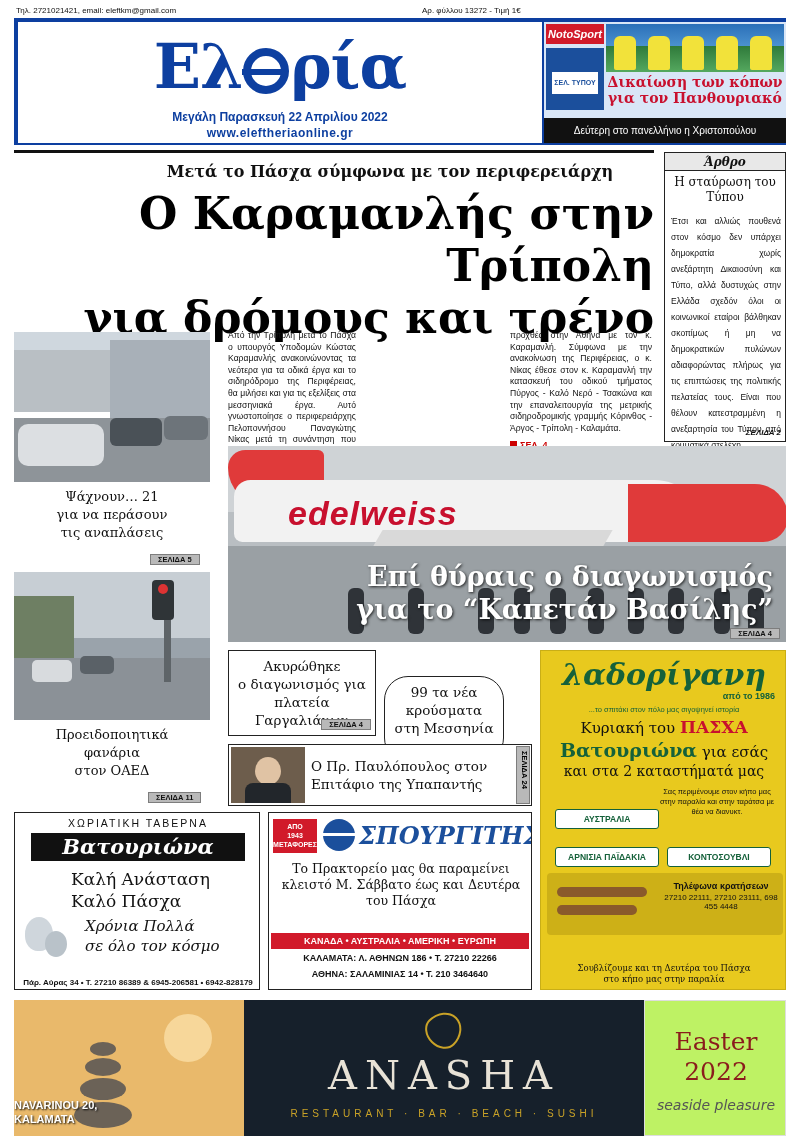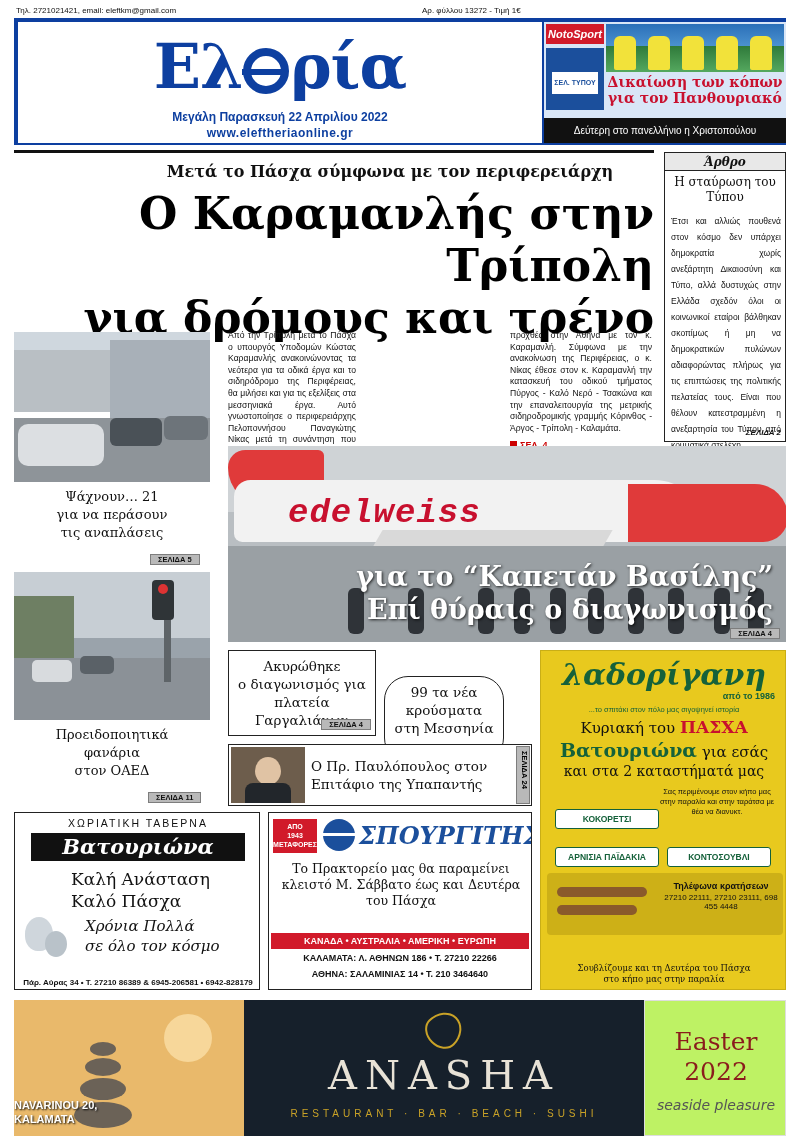--- a/index.html
+++ b/index.html
@@ -170,21 +170,21 @@
   }
   .badge-wrap2 { position:absolute; left:148px; top:786px; }
 
   
   .plane { position:absolute; left:228px; top:446px; width:558px; height:196px; overflow:hidden; background:#b9bec2; }
   .plane .skyp{position:absolute;left:0;top:0;width:558px;height:66px;background:#cfd3d6;}
   .plane .body{position:absolute;left:6px;top:34px;width:470px;height:62px;background:#f2f2f2;border-radius:40px 120px 30px 20px;}
   .plane .nose{position:absolute;left:400px;top:38px;width:160px;height:58px;background:#e03a3a;border-radius:0 80px 60px 0;}
   .plane .tail{position:absolute;left:0px;top:4px;width:96px;height:56px;background:#e03a3a;border-radius:18px 6px 0 40px;}
   .plane .wing{position:absolute;left:150px;top:84px;width:230px;height:16px;background:#d9d9d9;transform:skewX(-30deg);}
-  .plane .txt{position:absolute;left:60px;top:48px;font-family:Liberation Mono, monospace;font-style:italic;font-weight:bold;font-size:34px;color:#c8102e;letter-spacing:1px;}
+  .plane .txt{position:absolute;left:60px;top:48px;font-family:Liberation Sans, sans-serif;font-style:italic;font-weight:bold;font-size:34px;color:#c8102e;letter-spacing:1px;}
   .plane .ground{position:absolute;left:0;top:100px;width:558px;height:96px;background:#9aa0a4;}
   .plane .ppl{position:absolute;bottom:8px;width:16px;height:46px;background:#2f3338;border-radius:6px;}
   .plane-overlay {
     position:absolute; left:228px; top:560px; width:558px; height:82px;
   }
   .plane-title {
     position:absolute; left:0; top:0; width:545px; text-align:right;
     font-family:"DejaVu Serif", serif; font-weight:bold; font-size:27px; line-height:33px;
     color:#ffffff; text-shadow:1px 1px 3px rgba(0,0,0,.8);
   }
@@ -418,22 +418,22 @@
       <div class="ppl" style="left:360px"></div>
     <div class="ppl" style="left:400px"></div>
       <div class="ppl" style="left:440px"></div>
     <div class="ppl" style="left:486px"></div>
       <div class="ppl" style="left:520px"></div>
     <div class="ppl" style="left:180px"></div>
       <div class="ppl" style="left:120px"></div>
   </div>
   <div class="plane-overlay">
     <div class="plane-title">
+      <div>Επί θύραις ο διαγωνισμός</div>
       <div>για το “Καπετάν Βασίλης”</div>
-      <div>Επί θύραις ο διαγωνισμός</div>
     </div>
     <div class="badge-plane">
       <span class="selbadge">ΣΕΛΙΔΑ 4</span>
     </div>
   </div>
 
   <div class="boxsm" id="box-akyrothike">
     <div class="t">
       <div>Ακυρώθηκε</div>
       <div>ο διαγωνισμός για</div>
@@ -474,21 +474,21 @@
     <div class="since">από το 1986</div>
     <div class="tag">...το σπιτάκι στον πόλο μας σιγοψηνεί ιστορία</div>
     <div class="l1">
       <span>Κυριακή του </span><b>ΠΑΣΧΑ</b>
     </div>
     <div class="l2">
       <span>Βατουριώνα</span><em> για εσάς</em>
     </div>
     <div class="l3">και στα 2 καταστήματά μας</div>
     <div class="note">Σας περιμένουμε στον κήπο μας στην παραλία και στην ταράτσα με θέα να διανυκτ.</div>
-    <div class="pill k">ΚΟΚΟΡΕΤΣΙ</div>
+    <div class="pill k">ΑΥΣΤΡΑΛΙΑ</div>
     <div class="pill a">ΑΡΝΙΣΙΑ ΠΑΪΔΑΚΙΑ</div>
     <div class="pill ko">ΚΟΝΤΟΣΟΥΒΛΙ</div>
     <div class="food">
       <div class="skw" style="left:10px;width:90px;"></div>
       <div class="skw" style="left:10px;top:32px;width:80px;"></div>
     </div>
     <div class="phones">
       <b>Τηλέφωνα κρατήσεων</b>
       <span>27210 22111, 27210 23111, 698 455 4448</span>
     </div>

